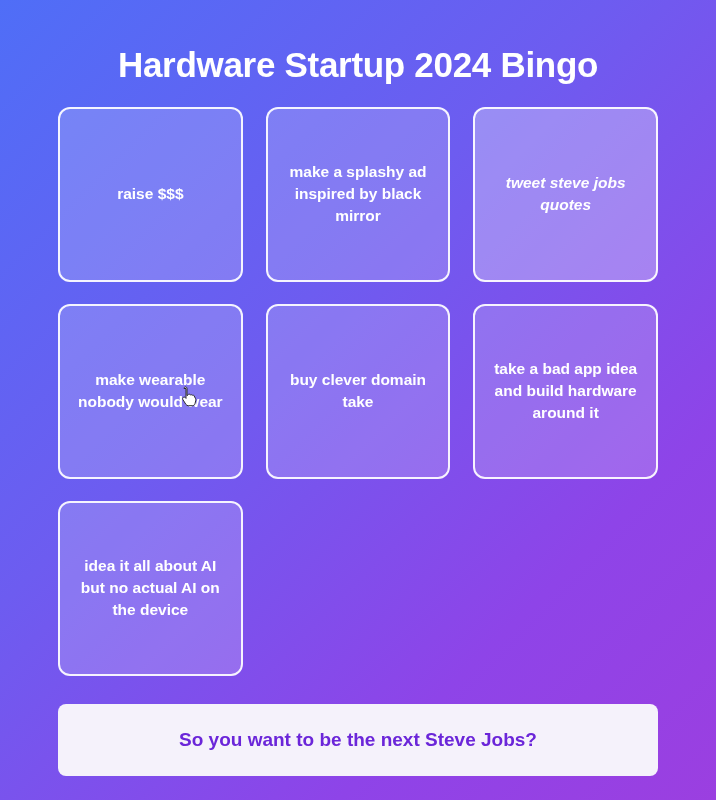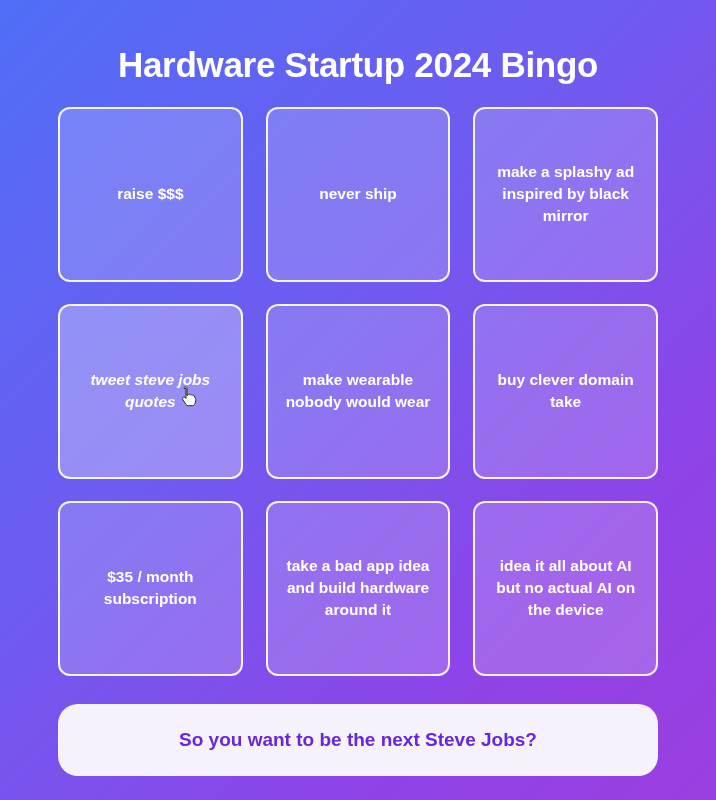--- a/index.html
+++ b/index.html
@@ -57,21 +57,21 @@
     font-style: italic;
   }
   .cell-text {
     display: block;
     width: 100%;
   }
   .footer {
     margin-top: 28px;
     height: 92px;
     background: #f5f2fb;
-    border-radius: 20px;
+    border-radius: 8px;
     display: flex;
     align-items: center;
     justify-content: center;
     color: #6b26d9;
     font-size: 19px;
     font-weight: bold;
     text-align: center;
     padding: 0 20px;
   }
   .cursor {
@@ -88,36 +88,30 @@
 
 <div class="page">
 
   <div class="title">Hardware Startup 2024 Bingo</div>
 
   <div class="grid">
     <div class="cell">
       <span class="cell-text">raise $$$</span>
     </div>
     <div class="cell">
-      <span class="cell-text">never ship</span>
-    </div>
-    <div class="cell">
       <span class="cell-text">make a splashy ad inspired by black mirror</span>
     </div>
     <div class="cell hover">
       <span class="cell-text">tweet steve jobs quotes</span>
     </div>
     <div class="cell">
       <span class="cell-text">make wearable nobody would wear</span>
     </div>
     <div class="cell">
       <span class="cell-text">buy clever domain take</span>
-    </div>
-    <div class="cell">
-      <span class="cell-text">$35 / month subscription</span>
     </div>
     <div class="cell">
       <span class="cell-text">take a bad app idea and build hardware around it</span>
     </div>
     <div class="cell">
       <span class="cell-text">idea it all about AI but no actual AI on the device</span>
     </div>
   </div>
 
   <div class="footer">

